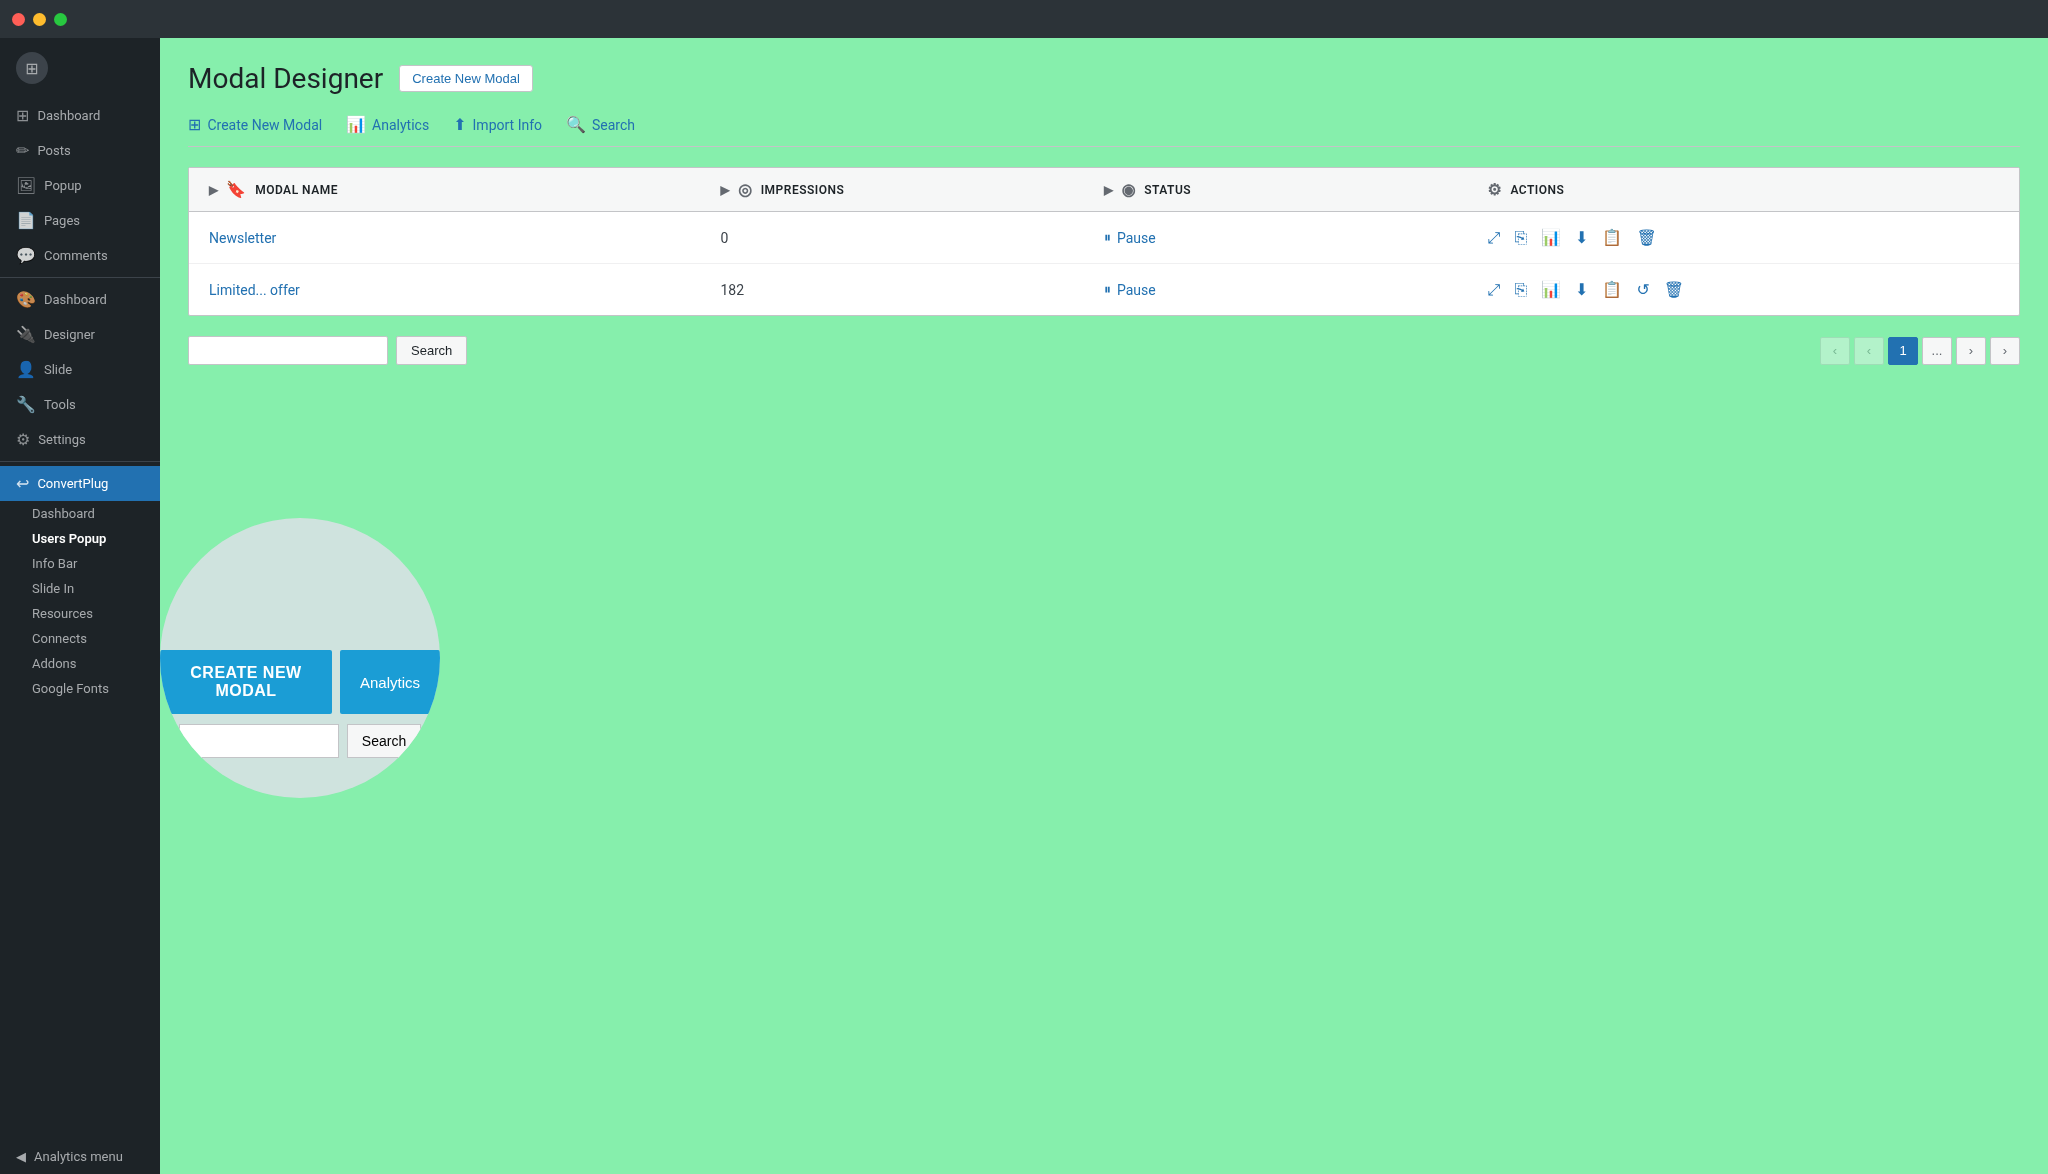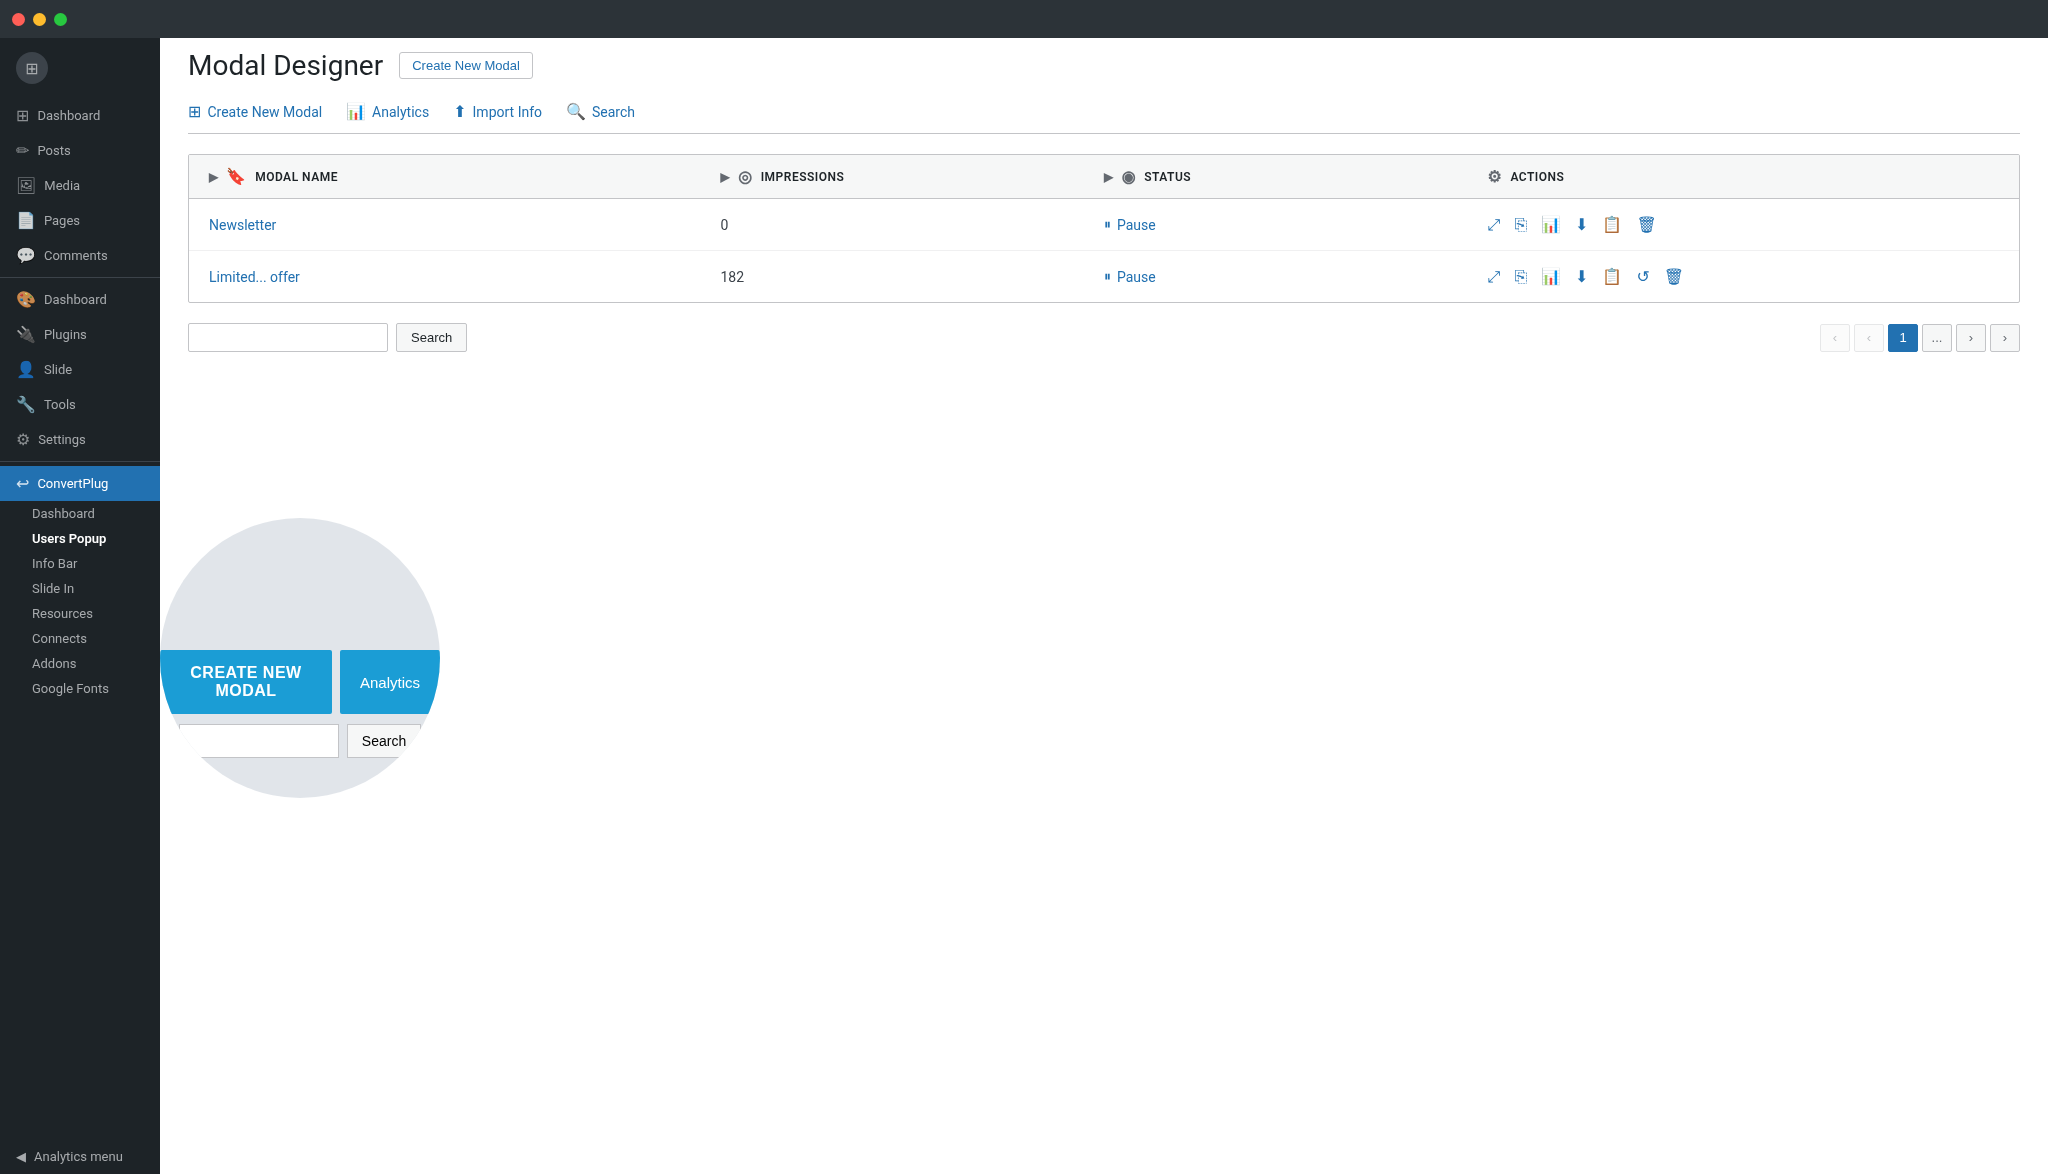--- a/index.html
+++ b/index.html
@@ -90,23 +90,23 @@
       padding: 10px 16px;
       font-size: 13px;
       color: #a7aaad;
       cursor: pointer;
       margin-top: auto;
     }
 
     
     .main-content {
       flex: 1;
-      background: #ffffff;
+      background: #86efac;
       overflow-y: auto;
-      padding: 11px 28px;
+      padding: 24px 28px;
       position: relative;
     }
 
     .page-header {
       display: flex;
       align-items: center;
       gap: 16px;
       margin-bottom: 20px;
     }
 
@@ -363,40 +363,40 @@
     <div class="sidebar-item">
       <span class="icon">⊞</span>
       <span>Dashboard</span>
     </div>
     <div class="sidebar-item">
       <span class="icon">✏</span>
       <span>Posts</span>
     </div>
     <div class="sidebar-item">
       <span class="icon">🖼</span>
-      <span>Media</span>
+      <span>Popup</span>
     </div>
     <div class="sidebar-item">
       <span class="icon">📄</span>
       <span>Pages</span>
     </div>
     <div class="sidebar-item">
       <span class="icon">💬</span>
       <span>Comments</span>
     </div>
 
     <div class="sidebar-divider"></div>
 
     <div class="sidebar-item">
       <span class="icon">🎨</span>
       <span>Dashboard</span>
     </div>
     <div class="sidebar-item">
       <span class="icon">🔌</span>
-      <span>Plugins</span>
+      <span>Designer</span>
     </div>
     <div class="sidebar-item">
       <span class="icon">👤</span>
       <span>Slide</span>
     </div>
     <div class="sidebar-item">
       <span class="icon">🔧</span>
       <span>Tools</span>
     </div>
     <div class="sidebar-item">

